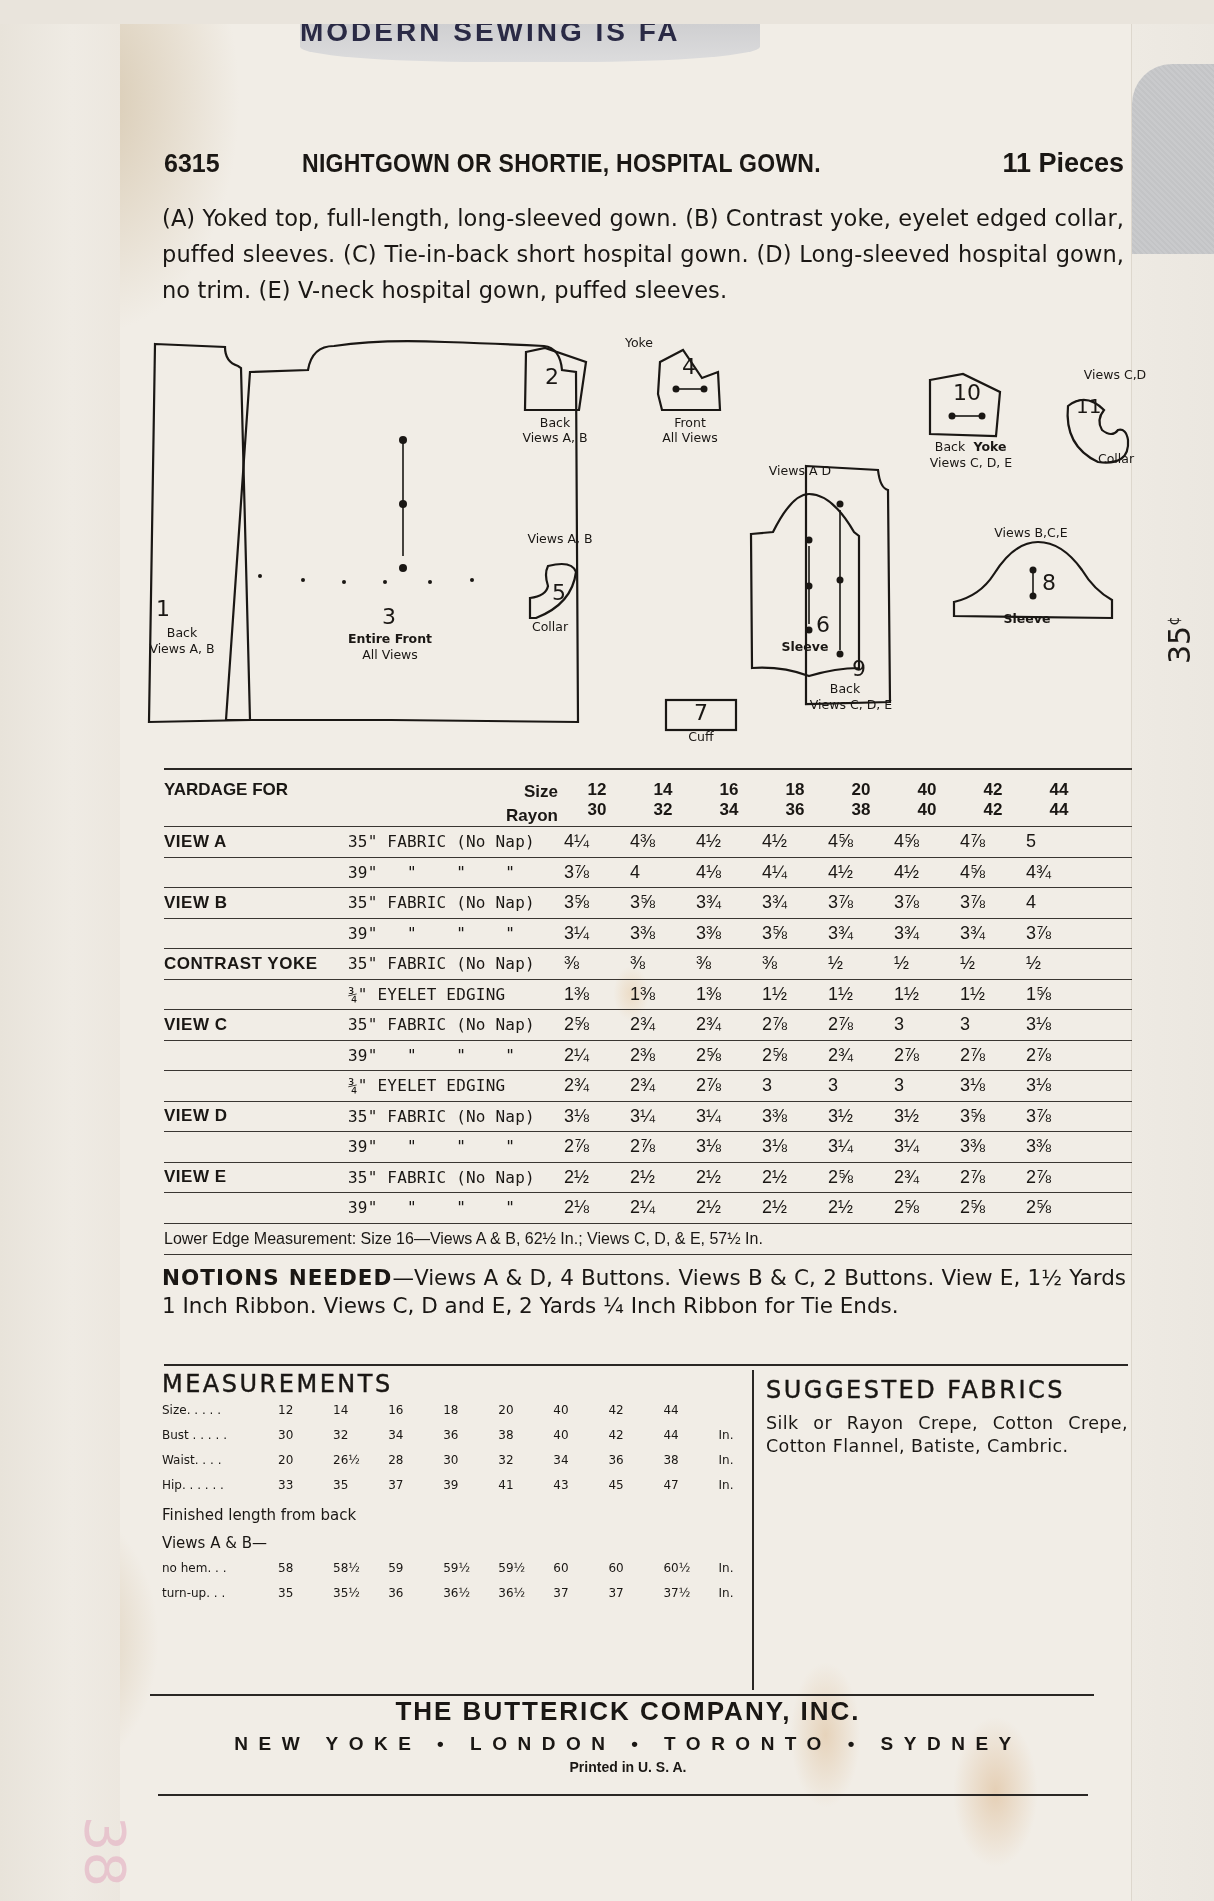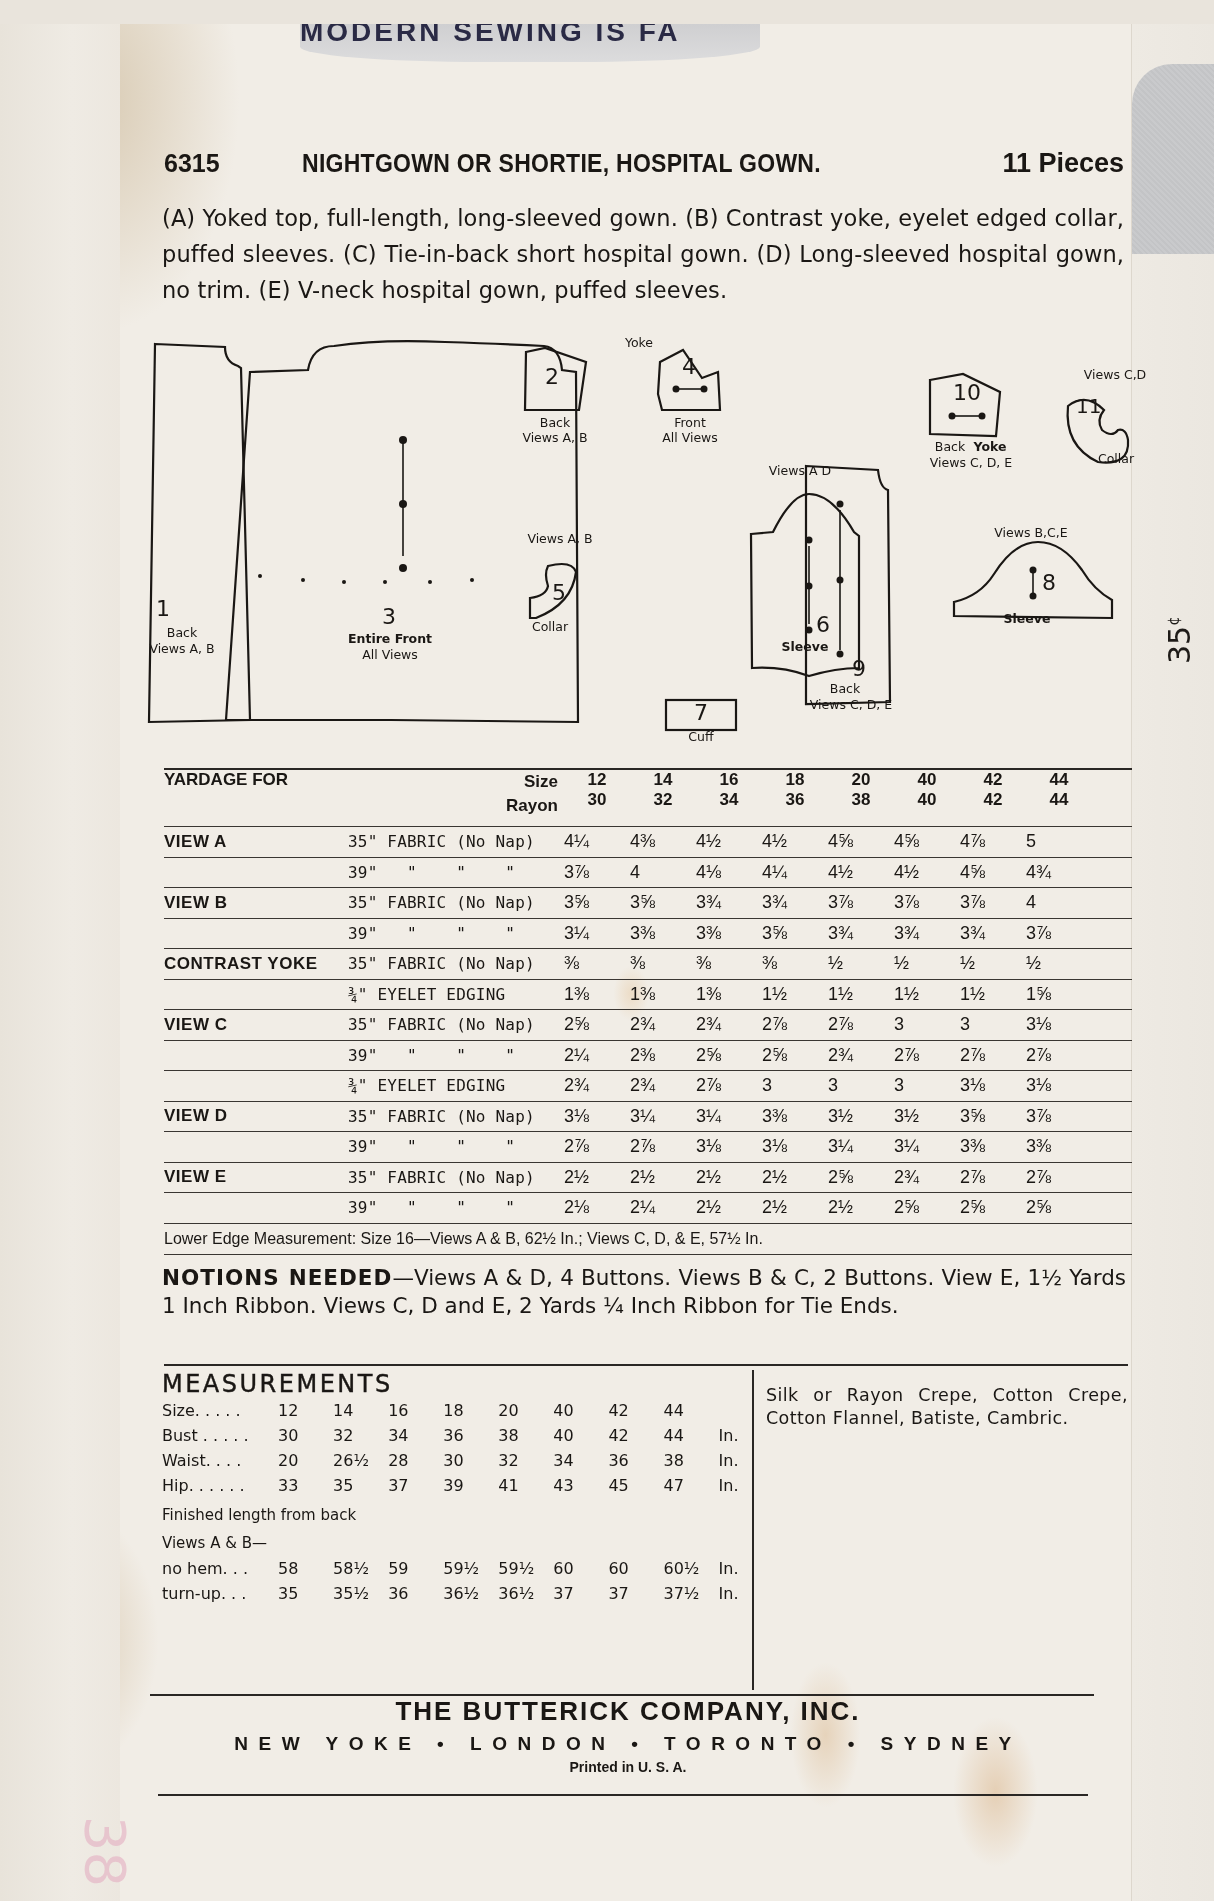--- a/index.html
+++ b/index.html
@@ -43,40 +43,40 @@
     letter-spacing:0.1px; }
 
   .pieces-area { position:absolute; left:0; top:310px; width:1012px; height:410px; }
   .pieces-area svg { position:absolute; left:0; top:0; }
   .plabel { position:absolute; font-size:12.5px; text-align:center; line-height:17px; color:#1a1714; }
   .plabel.b { font-weight:bold; }
   .pnum { position:absolute; font-size:22px; }
 
   .yard { position:absolute; left:44px; top:744px; width:968px; }
   .yard .rule { border-top:2px solid #2a2724; }
-  .yard .hdr { display:flex; height:56px; align-items:flex-start; box-sizing:border-box;
+  .yard .hdr { display:flex; height:56px; align-items:flex-start; padding-top:10px; box-sizing:border-box;
     font-family:"Liberation Sans Narrow","Liberation Sans",sans-serif; font-weight:bold; font-size:17px; }
   .yard .hdr .lbl { width:326px; }
   .yard .hdr .sb { width:68px; text-align:right; line-height:24px; padding-right:6px; }
   .cols { display:flex; }
   .cols span { width:66px; text-align:center; }
   .yrow { display:flex; align-items:center; height:29.5px; border-top:1.5px solid #3a3632; font-size:16.5px; }
   .yrow .view { width:184px; font-family:"Liberation Sans",sans-serif; font-weight:bold; font-size:17px; letter-spacing:0.5px; }
   .yrow .fab { width:208px; font-family:"DejaVu Sans Mono",monospace; font-size:16px; letter-spacing:0.2px; white-space:pre; }
   .yrow .cols span { font-family:"Liberation Sans",sans-serif; font-size:18px; text-align:left; padding-left:8px; box-sizing:border-box; }
   .lower-edge { border-top:1.5px solid #3a3632; border-bottom:1.5px solid #3a3632; height:30px; line-height:30px;
     font-family:"Liberation Sans Narrow","Liberation Sans",sans-serif; font-size:16px; transform-origin:left; }
 
   .notions { position:absolute; left:42px; top:1240px; width:964px; font-size:21.5px; line-height:28px; text-align:justify; }
   .notions b { font-weight:bold; letter-spacing:1px; }
   .rule2 { position:absolute; left:44px; height:0; border-top:2px solid #2a2724; }
 
   .meas { position:absolute; left:42px; top:1346px; width:590px; }
   .meas h3 { margin:0; font-size:24px; font-weight:normal; letter-spacing:2.5px; -webkit-text-stroke:0.4px #1a1714; }
-  .mrow { display:flex; font-size:16px; height:25px; line-height:25px; }
+  .mrow { display:flex; font-size:12px; height:25px; line-height:25px; }
   .mrow .k { width:118px; white-space:pre; }
   .mrow span.v { width:56px; }
   .mrow span.u { width:34px; }
   .mtext { font-size:15px; line-height:26px; }
   .vline { position:absolute; left:632px; top:1346px; height:320px; border-left:2px solid #2a2724; }
 
   .fabrics { position:absolute; left:646px; top:1352px; width:362px; }
   .fabrics h3 { margin:0; font-size:24px; font-weight:normal; letter-spacing:2.5px; -webkit-text-stroke:0.4px #1a1714; }
   .fabrics p { margin:8px 0 0 0; font-size:17.5px; line-height:23px; text-align:justify; letter-spacing:0.4px; }
 
@@ -522,20 +522,21 @@
             <span class="v">37</span>
             <span class="v">37</span>
             <span class="v">37½</span>
             <span class="u">In.</span>
           </div>
         </div>
     </div>
     <div class="vline"></div>
 
     <div class="fabrics">
+      <h3>SUGGESTED FABRICS</h3>
       <p>Silk or Rayon Crepe, Cotton Crepe, Cotton Flannel, Batiste, Cambric.</p>
     </div>
 
     <div class="rule2" style="top:1670px;width:944px;left:30px;"></div>
     <div class="footer">
       <div class="co">THE BUTTERICK COMPANY, INC.</div>
       <div class="cities">NEW YOKE • LONDON • TORONTO • SYDNEY</div>
       <div class="printed">Printed in U. S. A.</div>
     </div>
     <div class="rule2" style="top:1770px;width:930px;left:38px;"></div>

